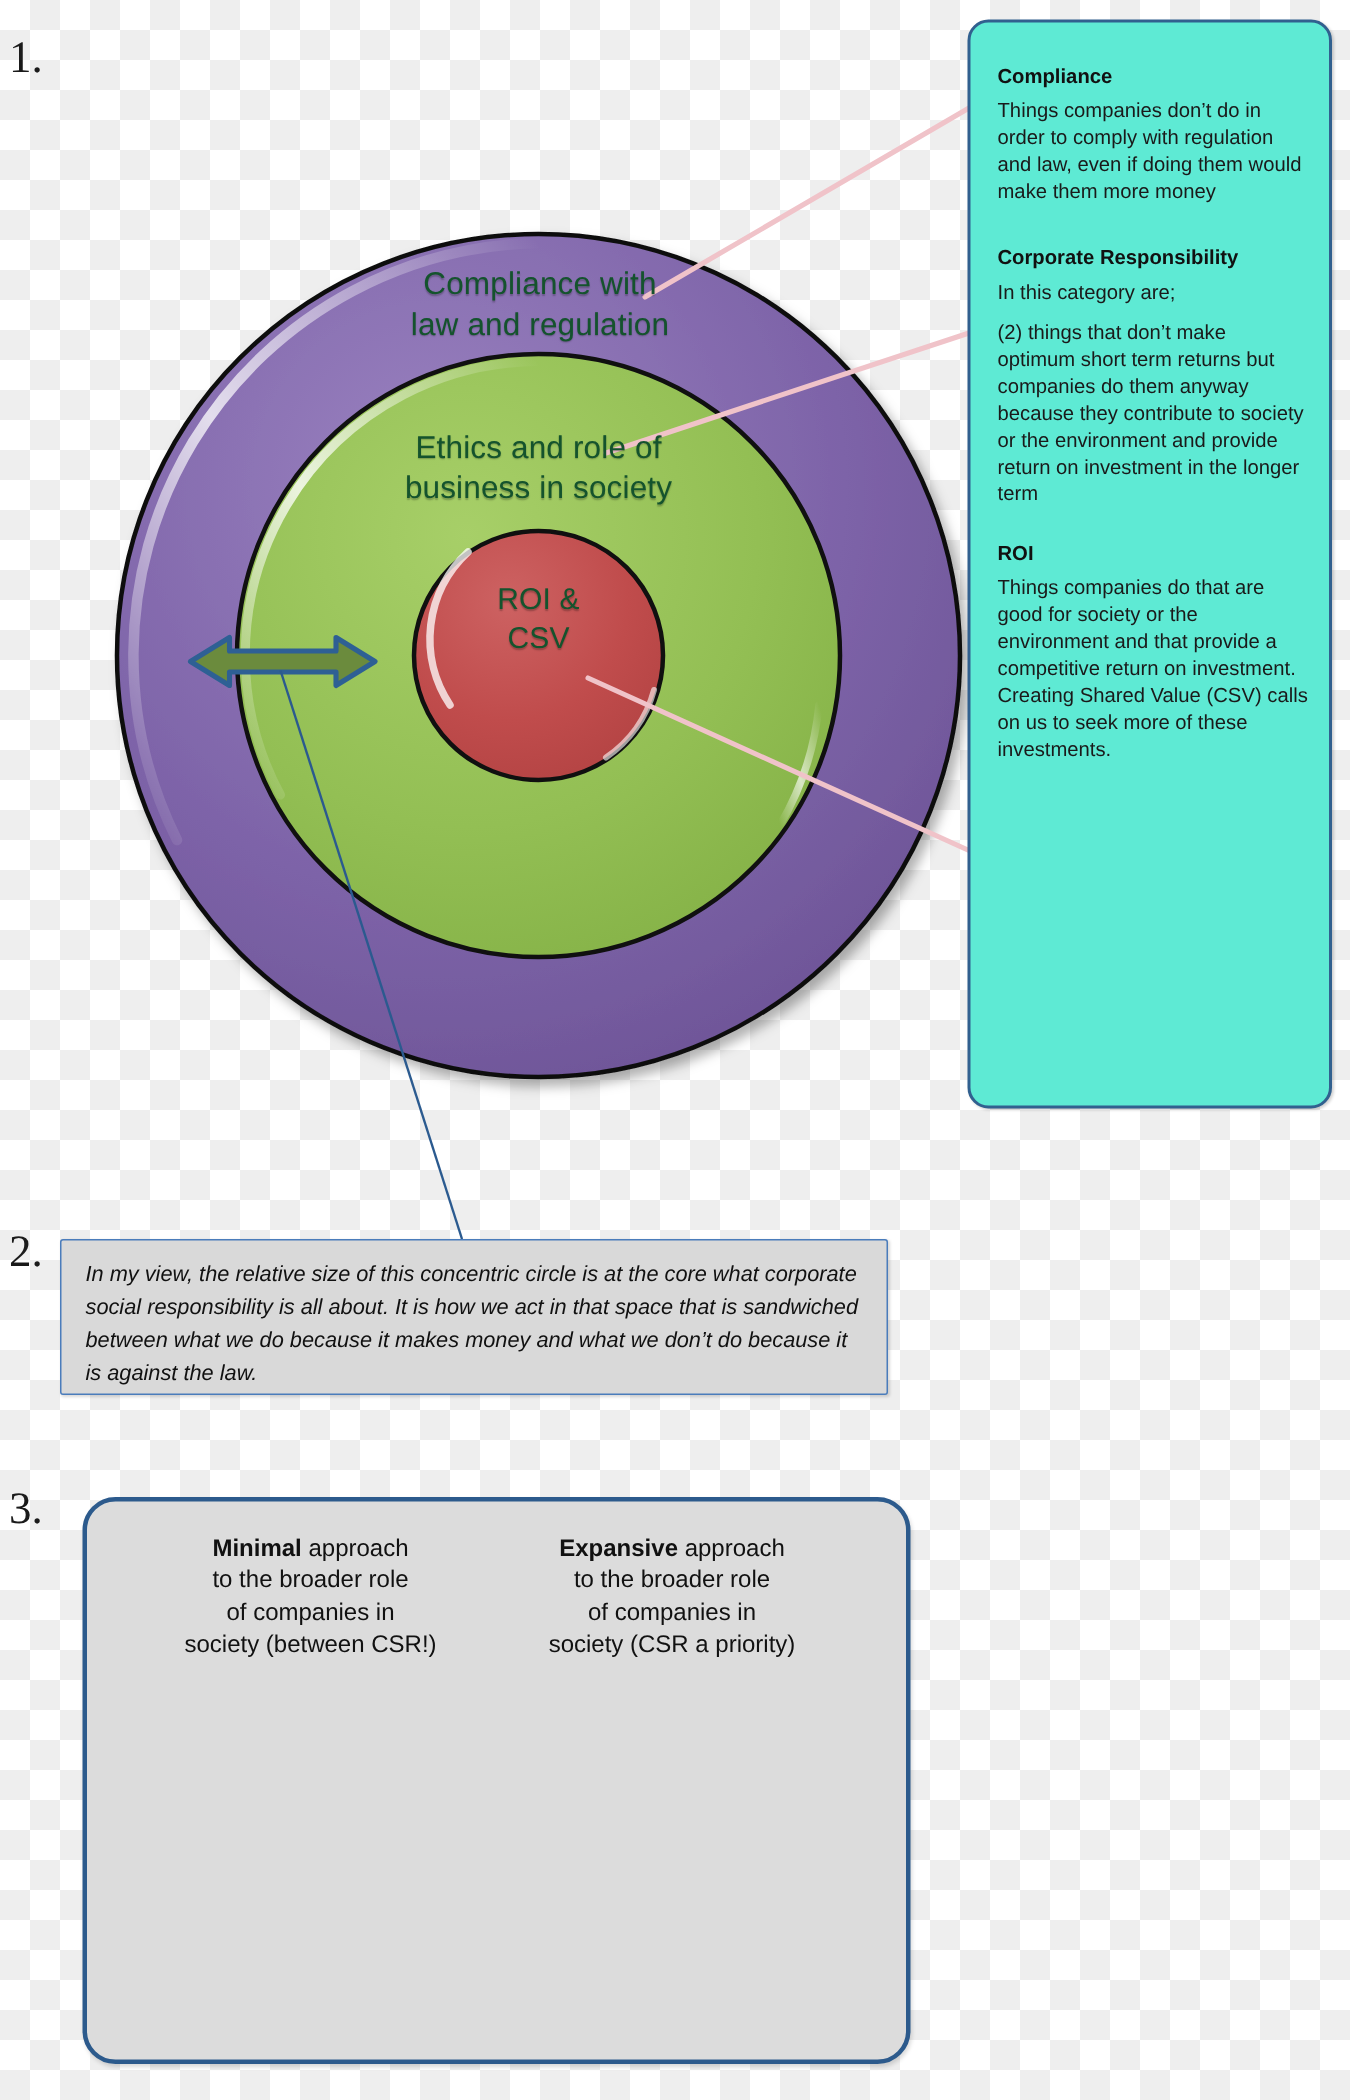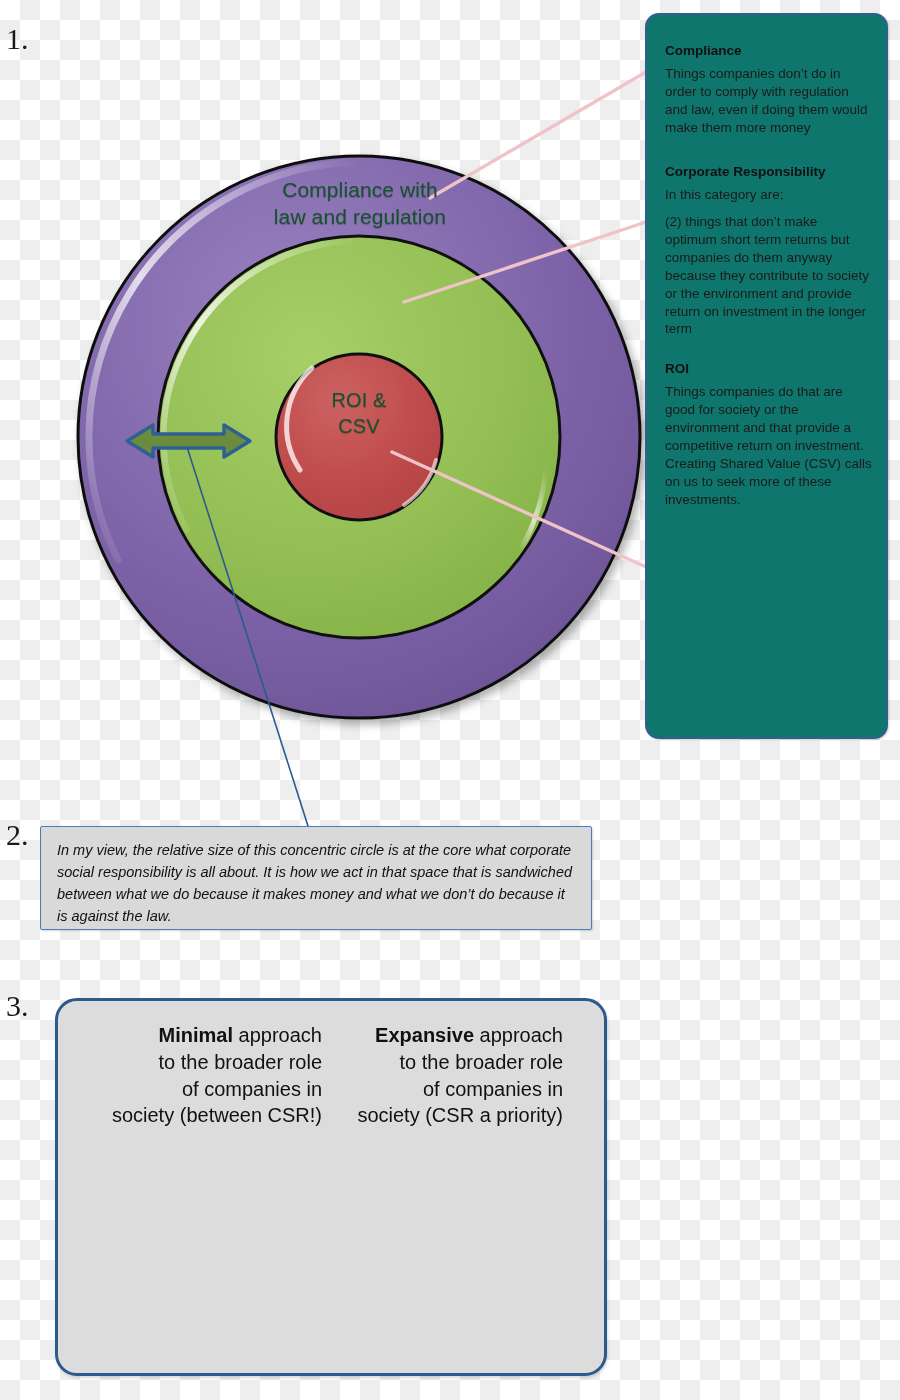--- a/index.html
+++ b/index.html
@@ -25,21 +25,21 @@
     font-size:21px;line-height:1.28;letter-spacing:.1px;
     text-shadow:0 1px 1px rgba(0,0,0,.25);
   }
   #lbl-compliance{left:190px;top:177px;width:340px;}
   #lbl-ethics{left:199px;top:286px;width:320px;}
   #lbl-roi{left:276px;top:388px;width:166px;font-size:20px;}
 
   
   .panel{
     position:absolute;box-sizing:border-box;
-    background:#0f766e;border:2px solid #31608f;border-radius:14px;
+    background:#5eead4;border:2px solid #31608f;border-radius:14px;
   }
   #info-panel{left:645px;top:13px;width:243px;height:726px;
     box-shadow:1px 1px 2px rgba(0,0,0,.18);}
   .panel-inner{padding:28px 14px 10px 18px;}
   .note-h{font-size:13.5px;font-weight:bold;color:#111;margin:0 0 7px 0;}
   .note-p{font-size:13.5px;color:#1a1a1a;line-height:1.33;margin:0 0 9px 0;}
   .note-gap{height:18px;}
   .note-gap-sm{height:14px;}
 
   
@@ -48,21 +48,21 @@
     box-shadow:1px 1px 2px rgba(0,0,0,.15);}
   #quote-text{
     padding:12px 14px 0 16px;font-style:italic;font-size:14.5px;
     line-height:1.52;color:#111;font-family:"Liberation Sans",sans-serif;
   }
 
   
   #approach-panel{left:55px;top:998px;width:552px;height:378px;
     background:#dcdcdc;border:3px solid #2c5a8c;border-radius:22px;
     box-shadow:1px 2px 3px rgba(0,0,0,.15);}
-  .appr-head{position:absolute;text-align:right;font-size:20px;
+  .appr-head{position:absolute;text-align:center;font-size:16px;
     line-height:1.34;color:#111;width:230px;}
   #head-minimal{left:92px;top:1022px;}
   #head-expansive{left:333px;top:1022px;}
   .appr-head b{font-weight:bold;}
 </style>
 </head>
 <body>
 
 <div class="stage">
 
@@ -149,20 +149,24 @@
       <path d="M 492 1288 A 66 66 0 0 0 512 1250" fill="none" stroke="url(#shineP)" stroke-width="4" stroke-linecap="round" opacity=".8"></path>
       <circle cx="448" cy="1228" r="27" fill="url(#gRed)" stroke="#101010" stroke-width="2.4"></circle>
       <path d="M 433 1207 A 24 24 0 0 0 429 1235" fill="none" stroke="#ffffff" stroke-width="3" stroke-linecap="round" opacity=".7"></path>
     </g>
   </svg>
 
   <div class="ring-label" id="lbl-compliance">
     <span>Compliance with</span><br>
     <span>law and regulation</span>
   </div>
+  <div class="ring-label" id="lbl-ethics">
+    <span>Ethics and role of</span><br>
+    <span>business in society</span>
+  </div>
   <div class="ring-label" id="lbl-roi">
     <span>ROI &amp;</span><br>
     <span>CSV</span>
   </div>
 
   <div class="panel" id="info-panel">
     <div class="panel-inner">
       <div class="note-h">Compliance</div>
       <div class="note-p">Things companies don’t do  in order to comply with regulation and law, even if doing them would make them more money</div>
       <div class="note-gap"></div>

